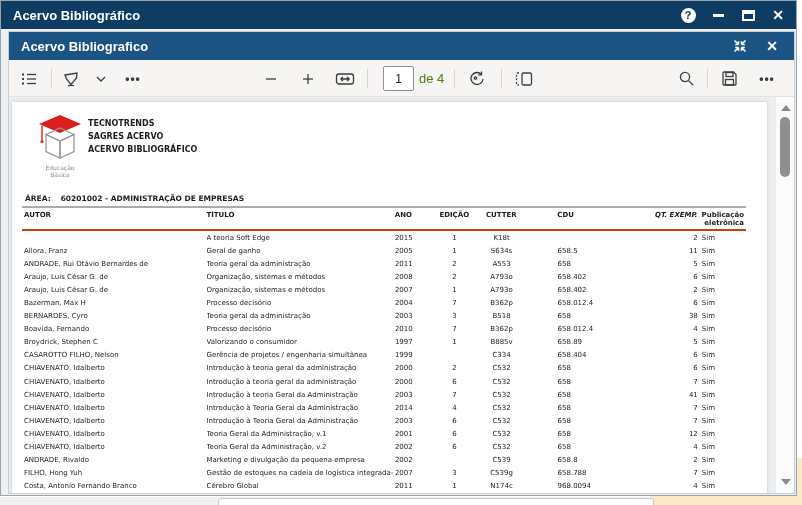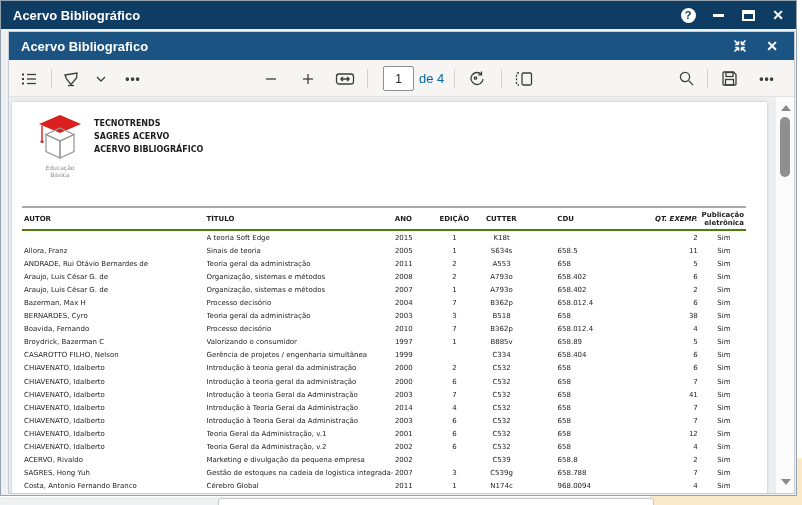--- a/index.html
+++ b/index.html
@@ -36,58 +36,58 @@
   
   .toolbar { height:37px; background:#f6f5f3; border-bottom:1px solid #e2e1df; position:relative; flex:0 0 auto; }
   .titem { position:absolute; top:0; height:37px; display:flex; align-items:center; justify-content:center; }
   .tsep { position:absolute; top:9px; width:1px; height:19px; background:#d4d3d1; }
   .icon-btn { width:24px; height:26px; display:flex; align-items:center; justify-content:center; border-radius:3px; }
   .icon-btn svg { stroke:#3d3d3d; fill:none; stroke-width:1.3; }
   .dots { color:#3d3d3d; font-size:12px; font-weight:bold; letter-spacing:1px; }
   .page-box { position:absolute; left:374px; top:6px; width:31px; height:25px; border:1px solid #8f8f8f;
               border-radius:2px; background:#fff; text-align:center; font-size:12px; color:#222;
               font-family:"Liberation Sans", sans-serif; }
-  .de4 { font-size:13px; color:#0369a1; }
+  .de4 { font-size:13px; color:#4d7c0f; }
 
   
   .viewport { flex:1 1 auto; position:relative; background:#eceeef; overflow:hidden; }
   .page { position:absolute; left:3px; top:5px; width:755px; height:560px; background:#fff;
           box-shadow:0 0 3px rgba(0,0,0,.18); font-family:"DejaVu Sans", sans-serif; color:#1c1c1c; }
 
   
   .scrollbar { position:absolute; right:0; top:0; bottom:0; width:19px; background:#fbfbfb; border-left:1px solid #ececec; }
   .sb-arrow-up, .sb-arrow-down { position:absolute; left:5px; width:0; height:0; }
   .sb-arrow-up   { top:8px;  border-left:5px solid transparent; border-right:5px solid transparent; border-bottom:6px solid #8a8a8a; }
   .sb-arrow-down { bottom:8px; border-left:5px solid transparent; border-right:5px solid transparent; border-top:6px solid #8a8a8a; }
   .sb-thumb { position:absolute; left:4px; top:20px; width:10px; height:60px; background:#8f8f8f; border-radius:5px; }
 
   
   .logo { position:absolute; left:24px; top:11px; width:48px; text-align:center; }
   .logo-caption { font-size:6px; color:#8a8a8a; line-height:7px; margin-top:1px; }
-  .org { position:absolute; left:82px; top:15px; font-size:8px; font-weight:bold; line-height:13px; }
+  .org { position:absolute; left:76px; top:15px; font-size:8px; font-weight:bold; line-height:13px; }
   .meta { position:absolute; left:370px; top:20px; font-size:7.5px; font-weight:bold; line-height:12px; }
   .meta .mrow { display:flex; }
   .meta .mlabel { width:38px; }
 
   .area-line { position:absolute; left:13px; top:92px; font-size:7.5px; font-weight:bold; }
   .area-line .alabel { margin-right:10px; }
 
   
   .rtable { position:absolute; left:10px; top:104px; width:724px; font-size:7px; }
-  .thead { display:flex; border-top:2px solid #ababab; border-bottom:2px solid #4d7c0f;
-           font-weight:bold; padding:3px 0 2px 0; min-height:21px; align-items:center; }
+  .thead { display:flex; border-top:2px solid #ababab; border-bottom:2px solid #c2410c;
+           font-weight:bold; padding:3px 0 2px 0; min-height:21px; align-items:flex-start; }
   .trow { display:flex; height:13.1px; align-items:center; }
   .c-autor  { width:192px; padding-left:2px; white-space:nowrap; overflow:hidden; }
   .c-titulo { width:194px; white-space:nowrap; overflow:hidden; }
   .c-ano    { width:40px;  padding-left:2px; }
   .c-edicao { width:48px;  text-align:center; }
   .c-cutter { width:50px;  text-align:center; }
   .c-cdu    { width:96px;  padding-left:4px;margin-left:28px; }
   .c-qt     { width:58px;  text-align:right; padding-right:4px; }
-  .c-pub    { width:46px;  text-align:center; }
+  .c-pub    { width:46px;  text-align:left; }
   .thead .c-pub { text-align:right; padding-right:2px; line-height:8px; }
   .thead .c-qt { line-height:8px;font-style:italic; }
 </style>
 </head>
 <body>
 
 <div class="bg-cream"></div>
 <div class="bg-strip"></div>
 <div class="bg-box"></div>
 
@@ -256,20 +256,23 @@
           </div>
         </div>
 
         <div class="org">
           <div>TECNOTRENDS</div>
           <div>SAGRES ACERVO</div>
           <div>ACERVO BIBLIOGRÁFICO</div>
         </div>
 
 
+        <div class="area-line">
+          <span class="alabel">ÁREA:</span><span>60201002 - ADMINISTRAÇÃO DE EMPRESAS</span>
+        </div>
 
         <div class="rtable">
           <div class="thead">
             <div class="c-autor">AUTOR</div>
             <div class="c-titulo">TÍTULO</div>
             <div class="c-ano">ANO</div>
             <div class="c-edicao">EDIÇÃO</div>
             <div class="c-cutter">CUTTER</div>
             <div class="c-cdu">CDU</div>
             <div class="c-qt">QT. EXEMP.</div>
@@ -281,21 +284,21 @@
                 <div class="c-titulo">A teoria Soft Edge</div>
                 <div class="c-ano">2015</div>
                 <div class="c-edicao">1</div>
                 <div class="c-cutter">K18t</div>
                 <div class="c-cdu"></div>
                 <div class="c-qt">2</div>
                 <div class="c-pub">Sim</div>
               </div>
               <div class="trow">
                 <div class="c-autor">Allora, Franz</div>
-                <div class="c-titulo">Sinais de teoria</div>
+                <div class="c-titulo">Geral de ganho</div>
                 <div class="c-ano">2005</div>
                 <div class="c-edicao">1</div>
                 <div class="c-cutter">S634s</div>
                 <div class="c-cdu">658.5</div>
                 <div class="c-qt">11</div>
                 <div class="c-pub">Sim</div>
               </div>
               <div class="trow">
                 <div class="c-autor">ANDRADE, Rui Otávio Bernardes de</div>
                 <div class="c-titulo">Teoria geral da administração</div>
@@ -350,21 +353,21 @@
                 <div class="c-autor">Boavida, Fernando</div>
                 <div class="c-titulo">Processo decisório</div>
                 <div class="c-ano">2010</div>
                 <div class="c-edicao">7</div>
                 <div class="c-cutter">B362p</div>
                 <div class="c-cdu">658.012.4</div>
                 <div class="c-qt">4</div>
                 <div class="c-pub">Sim</div>
               </div>
               <div class="trow">
-                <div class="c-autor">Broydrick, Bazerman C</div>
+                <div class="c-autor">Broydrick, Stephen C</div>
                 <div class="c-titulo">Valorizando o consumidor</div>
                 <div class="c-ano">1997</div>
                 <div class="c-edicao">1</div>
                 <div class="c-cutter">B885v</div>
                 <div class="c-cdu">658.89</div>
                 <div class="c-qt">5</div>
                 <div class="c-pub">Sim</div>
               </div>
               <div class="trow">
                 <div class="c-autor">CASAROTTO FILHO, Nelson</div>
@@ -440,31 +443,31 @@
                 <div class="c-autor">CHIAVENATO, Idalberto</div>
                 <div class="c-titulo">Teoria Geral da Administração, v.2</div>
                 <div class="c-ano">2002</div>
                 <div class="c-edicao">6</div>
                 <div class="c-cutter">C532</div>
                 <div class="c-cdu">658</div>
                 <div class="c-qt">4</div>
                 <div class="c-pub">Sim</div>
               </div>
               <div class="trow">
-                <div class="c-autor">ACERVO, Rivaldo</div>
+                <div class="c-autor">ANDRADE, Rivaldo</div>
                 <div class="c-titulo">Marketing e divulgação da pequena empresa</div>
                 <div class="c-ano">2002</div>
                 <div class="c-edicao"></div>
                 <div class="c-cutter">C539</div>
                 <div class="c-cdu">658.8</div>
                 <div class="c-qt">2</div>
                 <div class="c-pub">Sim</div>
               </div>
               <div class="trow">
-                <div class="c-autor">SAGRES, Hong Yuh</div>
+                <div class="c-autor">FILHO, Hong Yuh</div>
                 <div class="c-titulo">Gestão de estoques na cadeia de logística integrada-Supply</div>
                 <div class="c-ano">2007</div>
                 <div class="c-edicao">3</div>
                 <div class="c-cutter">C539g</div>
                 <div class="c-cdu">658.788</div>
                 <div class="c-qt">7</div>
                 <div class="c-pub">Sim</div>
               </div>
               <div class="trow">
                 <div class="c-autor">Costa, Antonio Fernando Branco</div>

